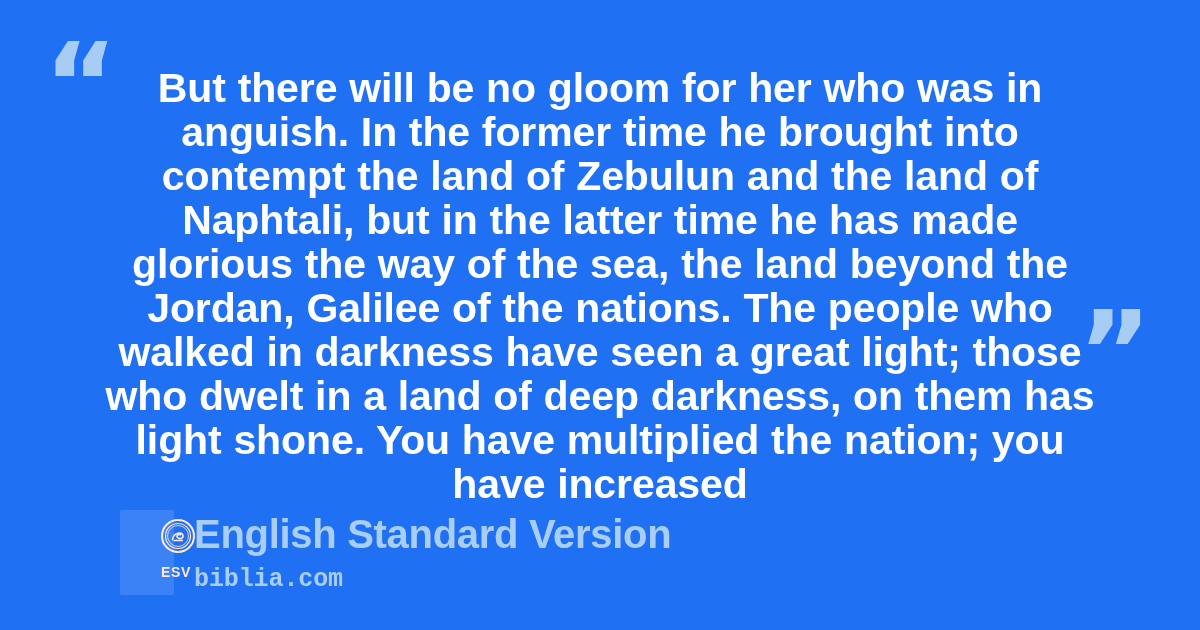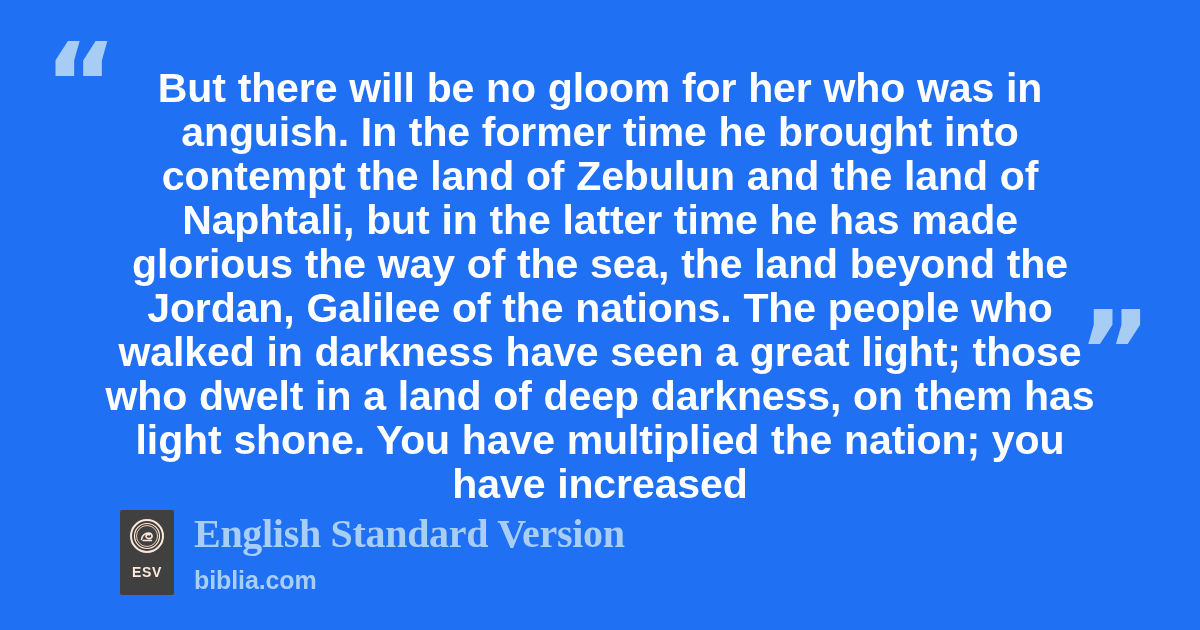--- a/index.html
+++ b/index.html
@@ -68,29 +68,29 @@
     position: absolute;
     left: 120px;
     bottom: 35px;
     display: flex;
     flex-direction: row;
     align-items: center;
   }
   .esv-logo {
     width: 54px;
     height: 85px;
-    background: #404040;
+    background: #3b82f6;
     border-radius: 2px;
     display: flex;
     flex-direction: column;
-    align-items: center;
     justify-content: flex-start;
     padding-top: 9px;
     box-sizing: border-box;
     flex: none;
+    padding-left: 41px;
   }
   .esv-seal {
     width: 34px;
     height: 34px;
     flex: none;
   }
   .esv-word {
     margin-top: 12px;
     color: #ffe8d8;
     font-family: "Liberation Sans", sans-serif;
@@ -100,29 +100,29 @@
     line-height: 1;
   }
   .footer-text {
     margin-left: 20px;
     display: flex;
     flex-direction: column;
     justify-content: center;
   }
   .version-name {
     color: #a9cef6;
-    font-family: Liberation Serif, serif;
+    font-family: Liberation Sans, sans-serif;
     font-weight: 700;
     font-size: 40px;
     line-height: 44px;
     letter-spacing: -0.3px;
   }
   .site-url {
     color: #a9cef6;
-    font-family: Liberation Sans, sans-serif;
+    font-family: Liberation Mono, monospace;
     font-weight: 700;
     font-size: 25px;
     line-height: 28px;
     margin-top: 10px;
     letter-spacing: -0.1px;
   }
 </style>
 </head>
 <body>
 

